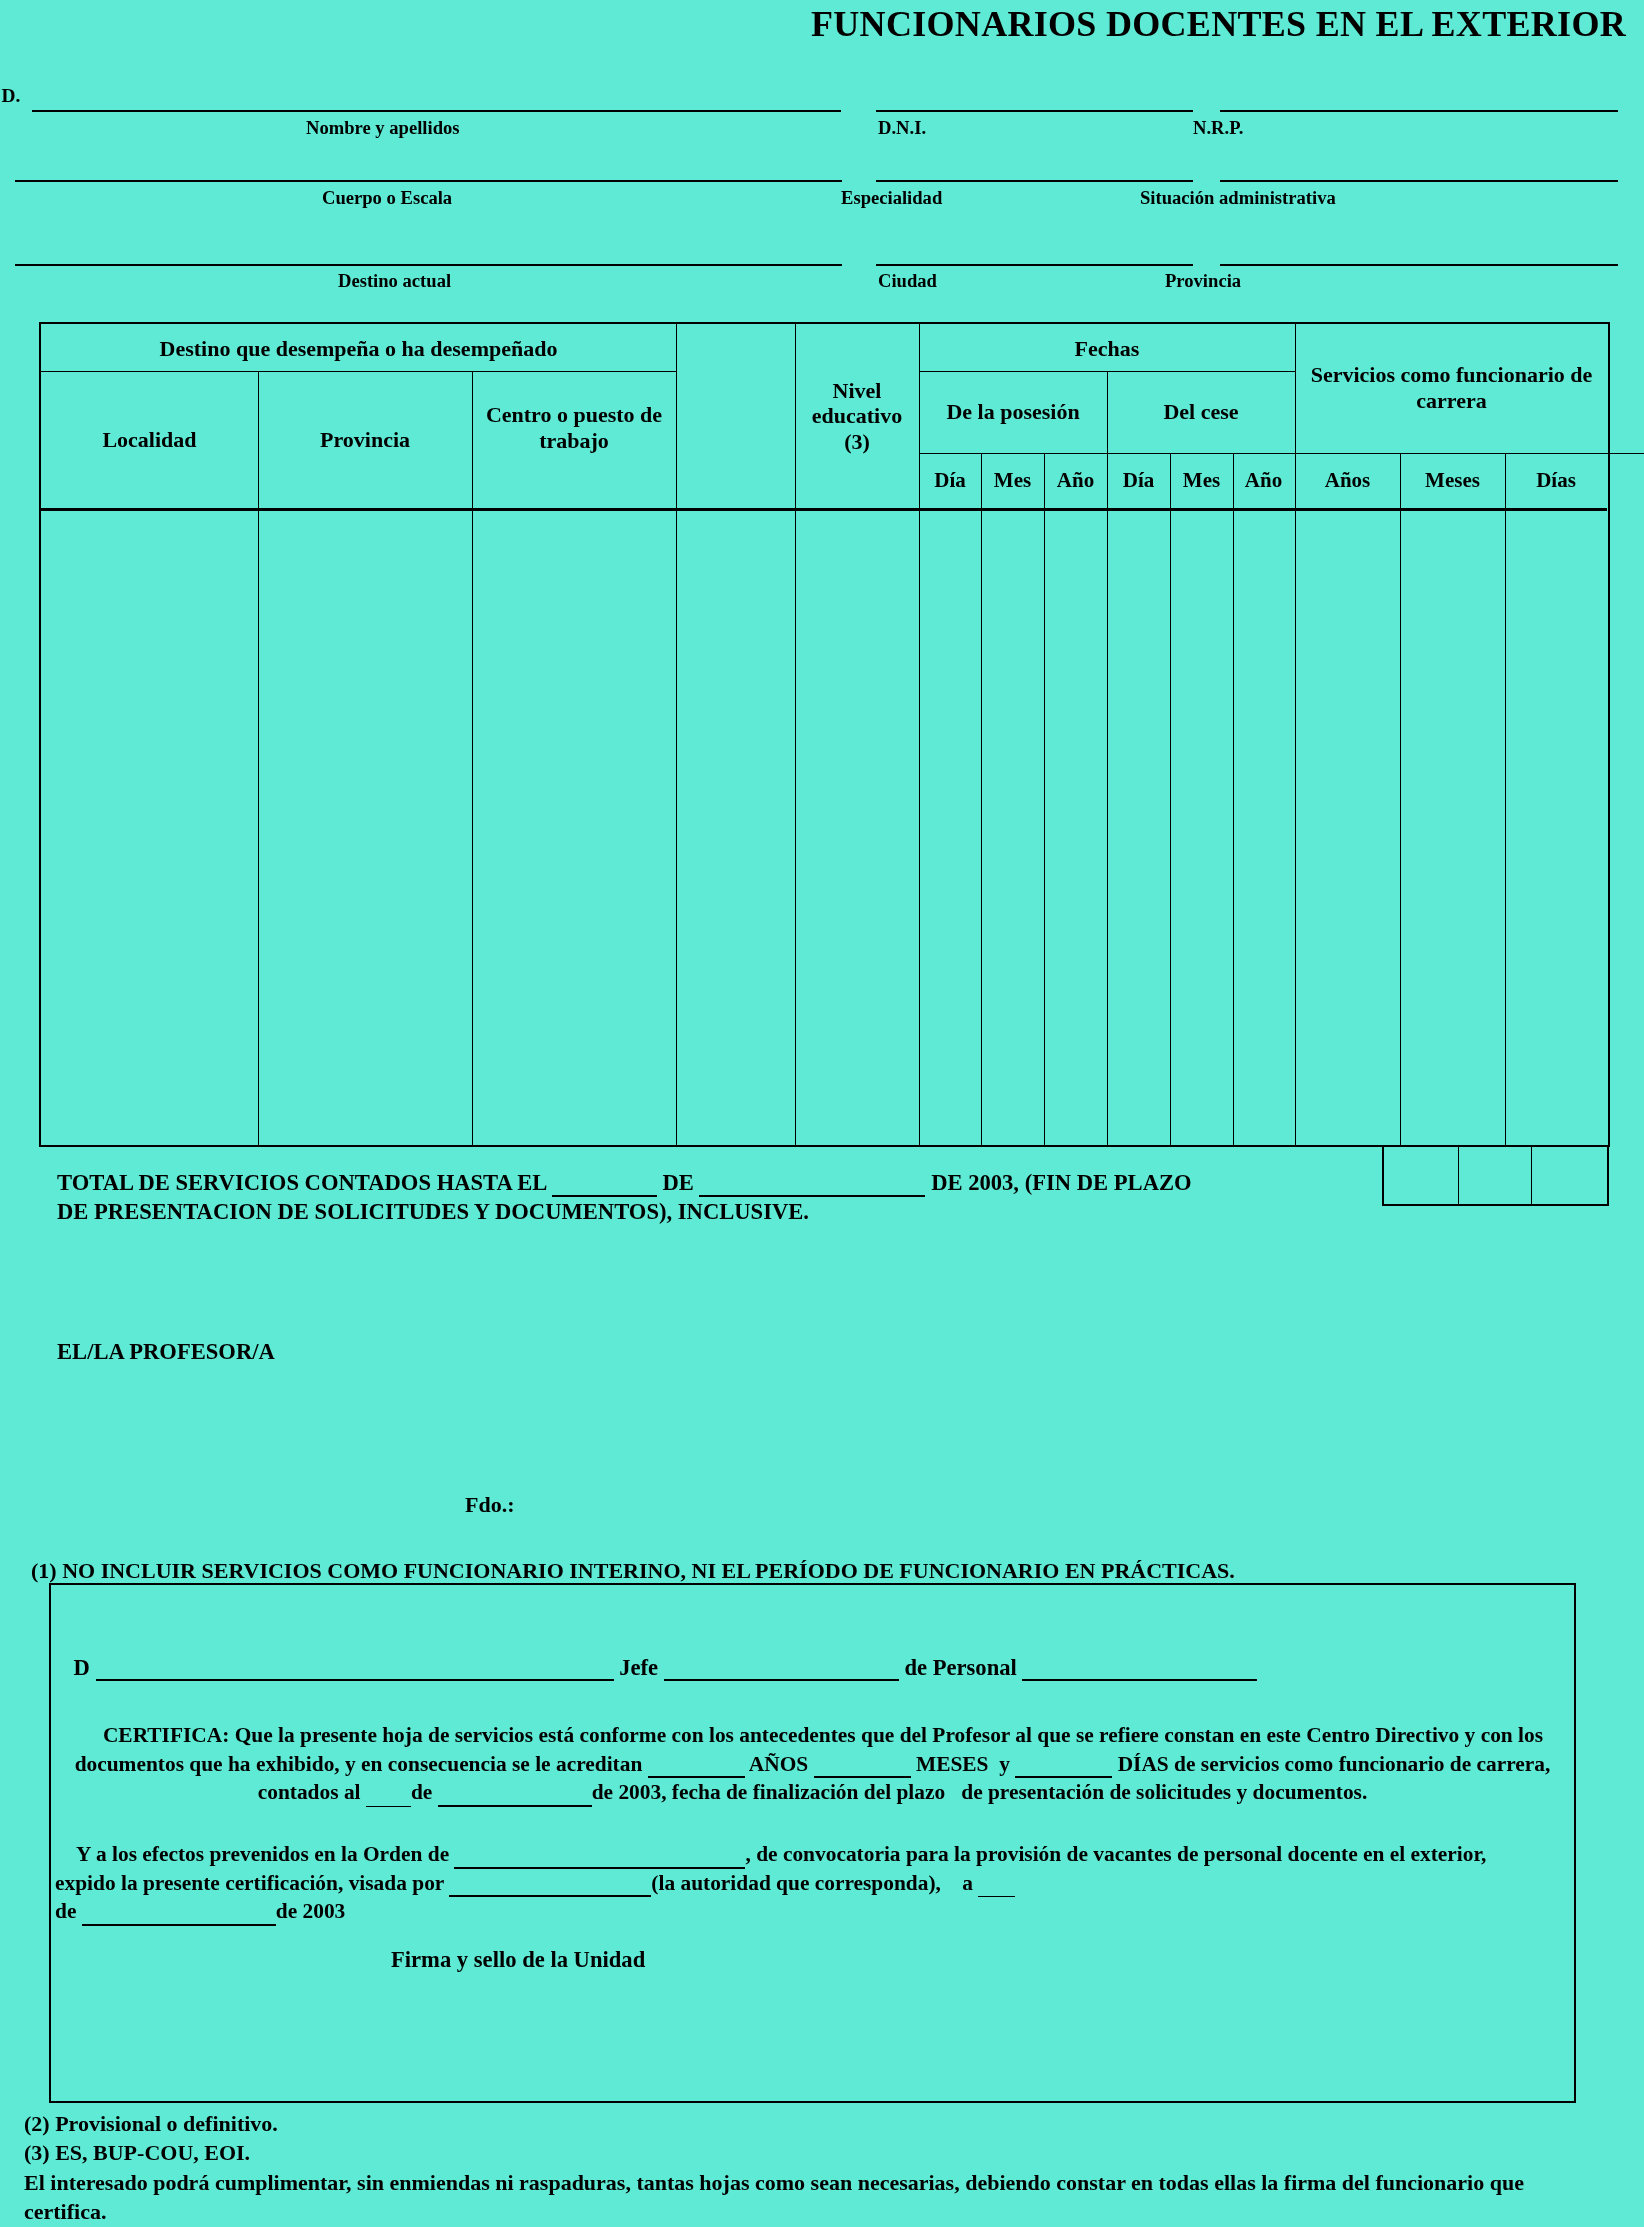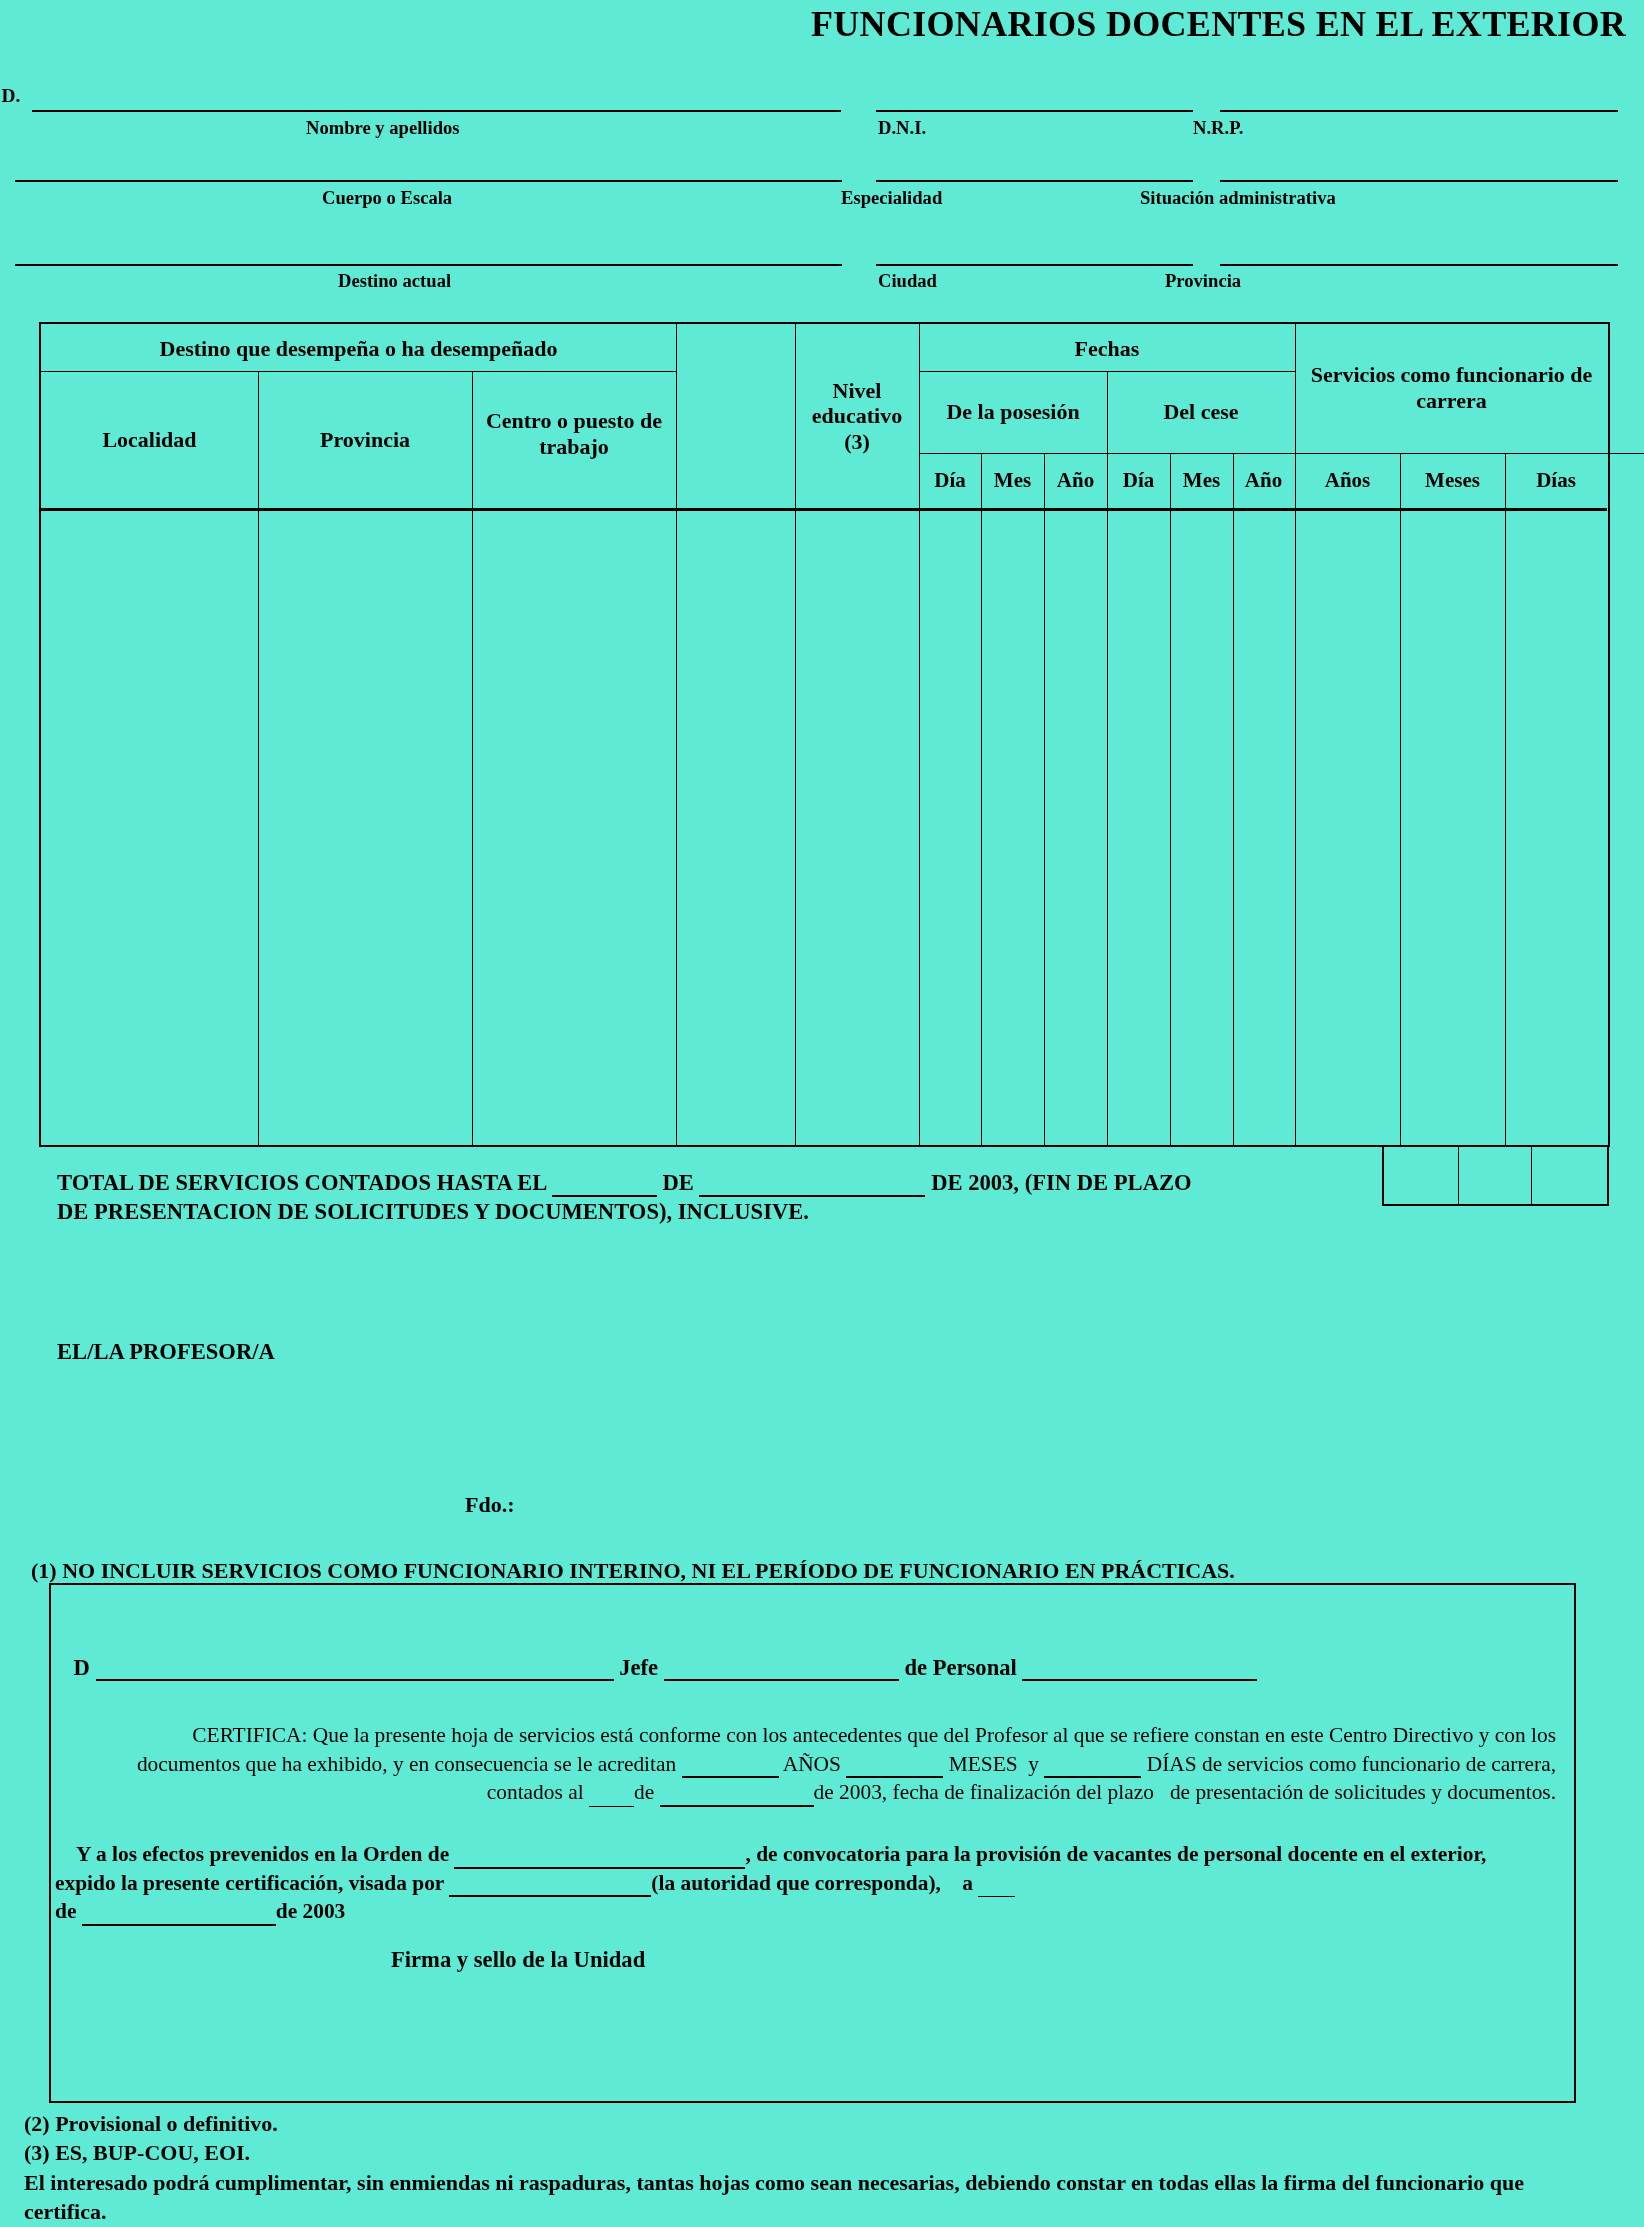--- a/index.html
+++ b/index.html
@@ -187,23 +187,23 @@
     font-size: 22.6px;
     font-weight: bold;
     white-space: nowrap;
   }
   .cert-par {
     position: absolute;
     left: 18px;
     top: 136px;
     width: 1487px;
     font-size: 21.4px;
-    font-weight: normal;
+    font-weight: bold;
     line-height: 1.34;
-    text-align: right;
+    text-align: center;
   }
   .cert-par2 {
     position: absolute;
     left: 4px;
     top: 255px;
     width: 1496px;
     font-size: 21.4px;
     font-weight: bold;
     line-height: 1.34;
   }
@@ -287,21 +287,21 @@
       <div class="vline" style="left:1254px; top:0; height:821px;"></div>
       <div class="vline" style="left:1359px; top:129px; height:692px;"></div>
       <div class="vline" style="left:1464px; top:129px; height:692px;"></div>
 
       <div class="hcell" style="left:0; top:3.2px; width:635px; height:44px;">Destino que desempeña o ha desempeñado</div>
       <div class="hcell" style="left:878px; top:3.2px; width:376px; height:44px;">Fechas</div>
       <div class="hcell" style="left:1255px; top:3.2px; width:311px; height:121px; padding:0 14.6px;">Servicios como funcionario de carrera</div>
 
       <div class="hcell" style="left:0; top:47px; width:217px; height:137px;">Localidad</div>
       <div class="hcell" style="left:217px; top:47px; width:214px; height:137px;">Provincia</div>
-      <div class="hcell" style="left:431px; top:51px; width:204px; height:118px; padding:0 11.3px;">Centro o puesto de trabajo</div>
+      <div class="hcell" style="left:431px; top:45px; width:204px; height:118px; padding:0 11.3px;">Centro o puesto de trabajo</div>
       <div class="hcell" style="left:754px; top:0; width:124px; height:184px; padding:0 4.9px;">Nivel educativo (3)</div>
 
       <div class="hcell" style="left:878px; top:47px; width:188px; height:82px;">De la posesión</div>
       <div class="hcell" style="left:1066px; top:47px; width:188px; height:82px;">Del cese</div>
 
       <div class="hcell small" style="left:878px; top:129px; width:62px; height:54px;">Día</div>
       <div class="hcell small" style="left:940px; top:129px; width:63px; height:54px;">Mes</div>
       <div class="hcell small" style="left:1003px; top:129px; width:63px; height:54px;">Año</div>
       <div class="hcell small" style="left:1066px; top:129px; width:63px; height:54px;">Día</div>
       <div class="hcell small" style="left:1129px; top:129px; width:63px; height:54px;">Mes</div>

